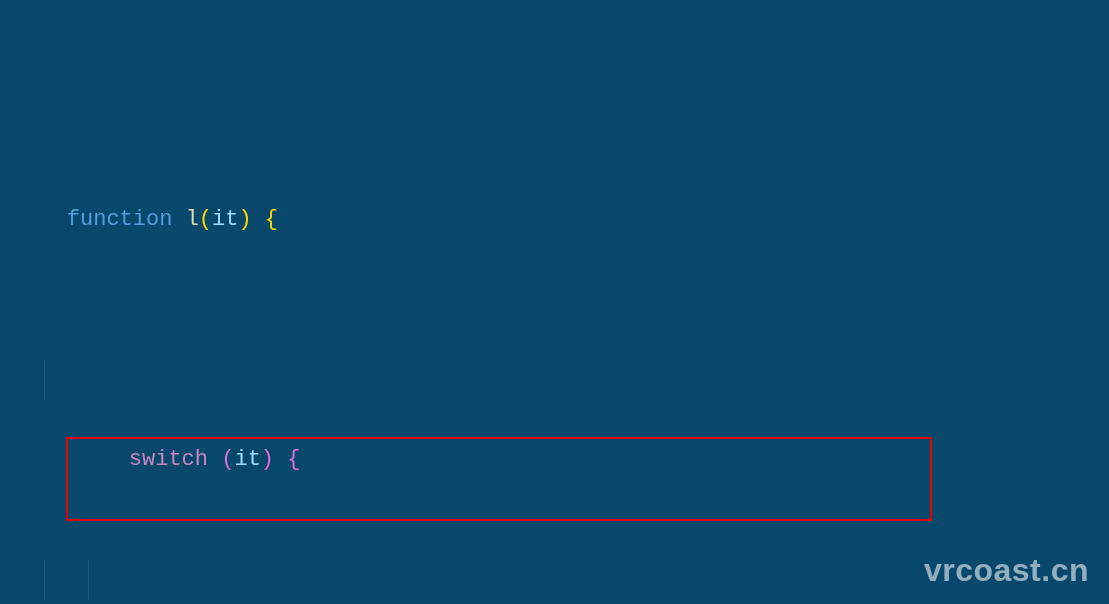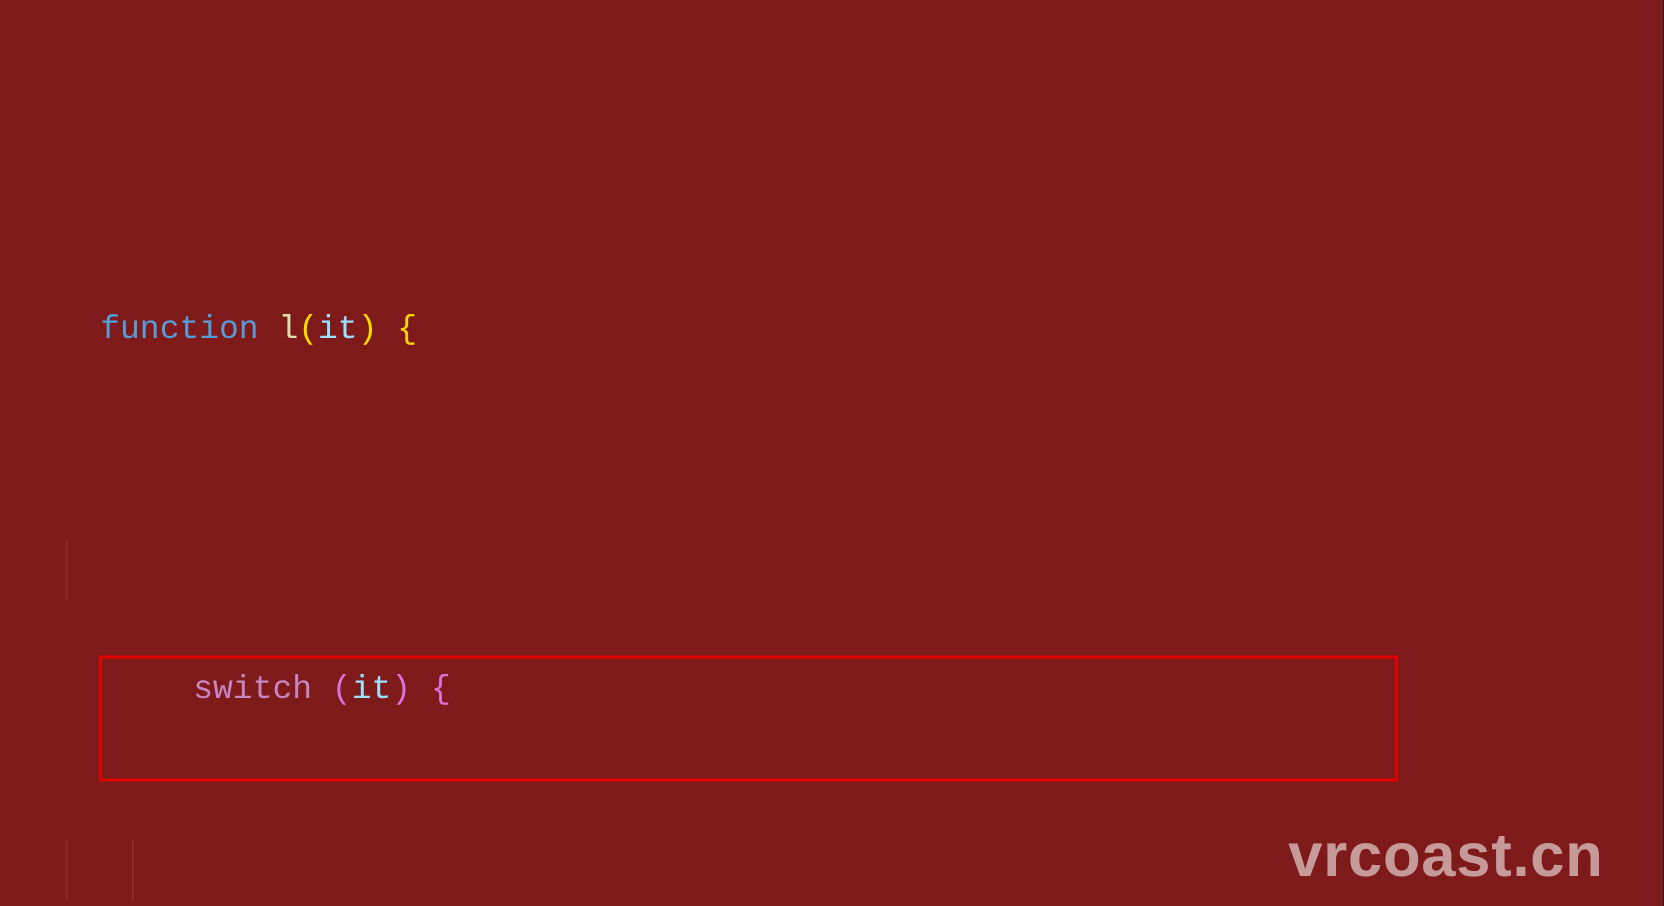--- a/index.html
+++ b/index.html
@@ -7,21 +7,21 @@
     width: 1109px;
     height: 604px;
     background: #1e1e1e;
     overflow: hidden;
     font-family: Consolas, "Courier New", monospace;
   }
   .editor {
     position: relative;
     width: 100%;
     height: 100%;
-    background: #7f1d1d;
+    background: #0c4a6e;
     color: #d4d4d4;
     font-size: 22px;
     line-height: 40px;
     padding: 0;
     white-space: pre;
   }
   .line {
     position: relative;
     height: 40px;
     padding-left: 12px;
@@ -49,24 +49,24 @@
     left: 66px;
     top: 437px;
     width: 866px;
     height: 84px;
     border: 2px solid #e00707;
     pointer-events: none;
   }
 
   .watermark {
     position: absolute;
-    right: 40px;
+    right: 20px;
     bottom: 14px;
     font-family: Arial, sans-serif;
-    font-size: 41px;
+    font-size: 32px;
     font-weight: 700;
     color: rgba(255,255,255,0.55);
     letter-spacing: 0.5px;
   }
 
   
   .iA { padding-left: 14px; }
   .iB { padding-left: 76px; }
   .iC { padding-left: 100px; }
 

